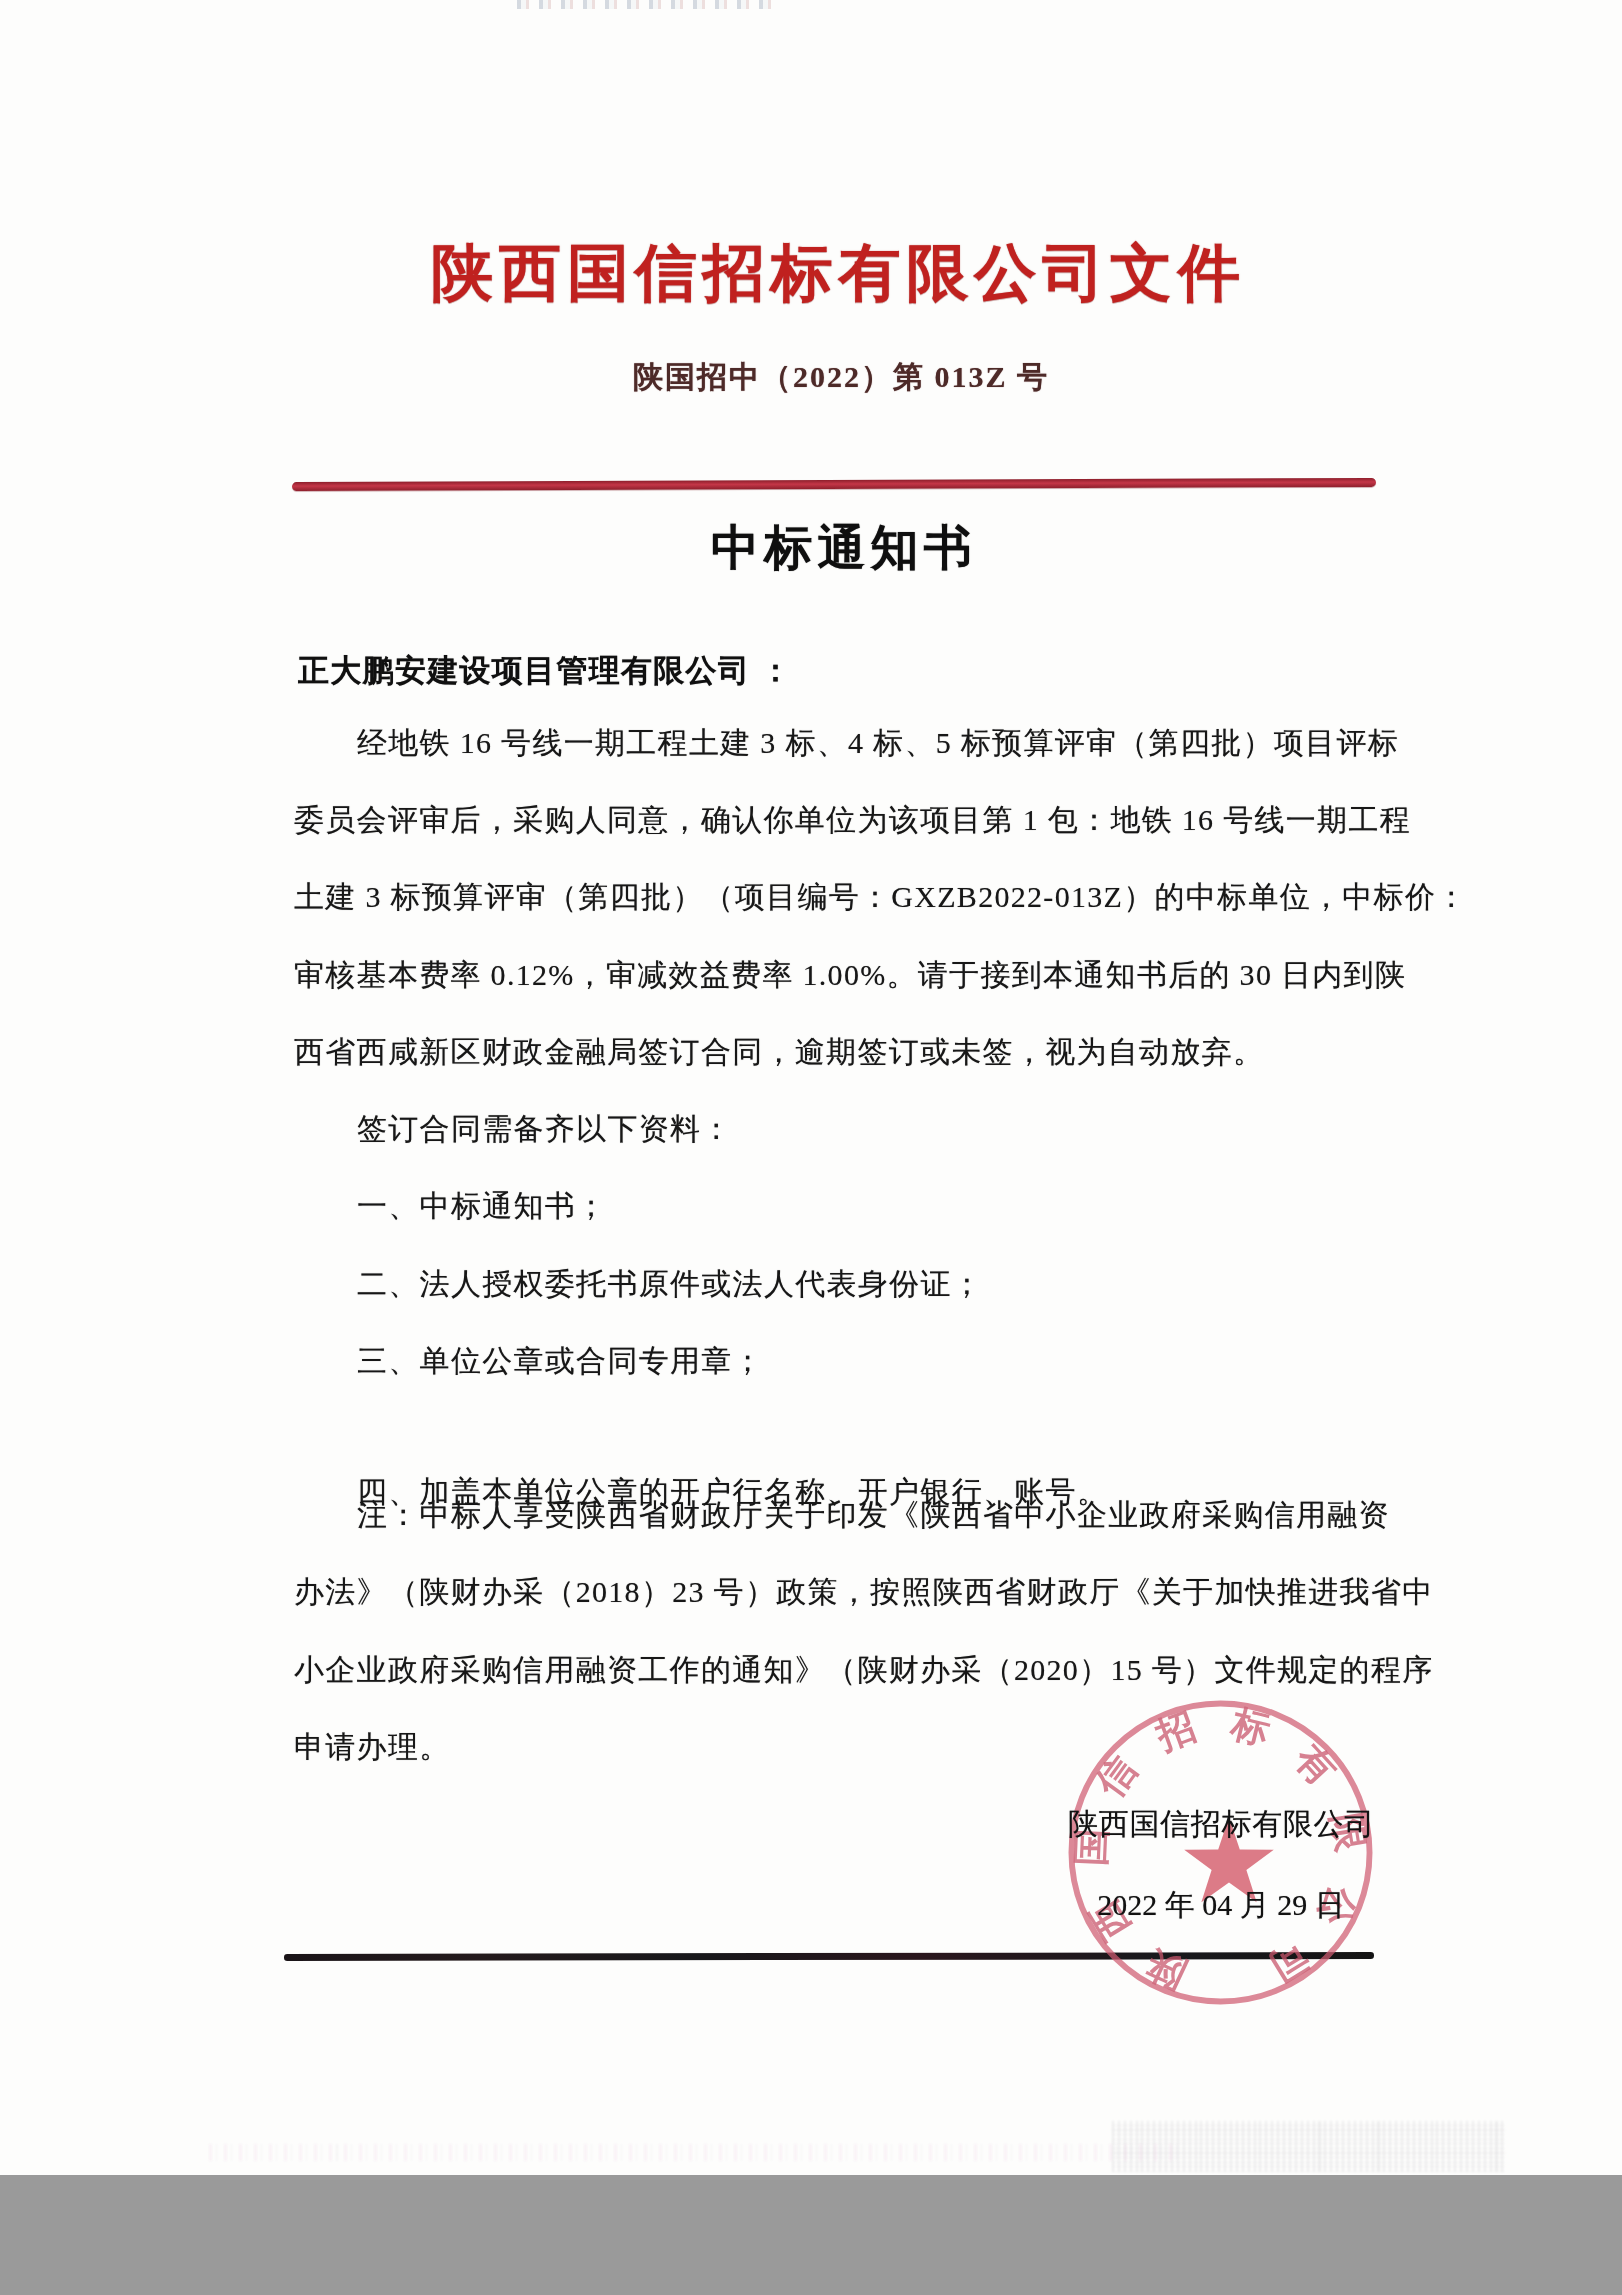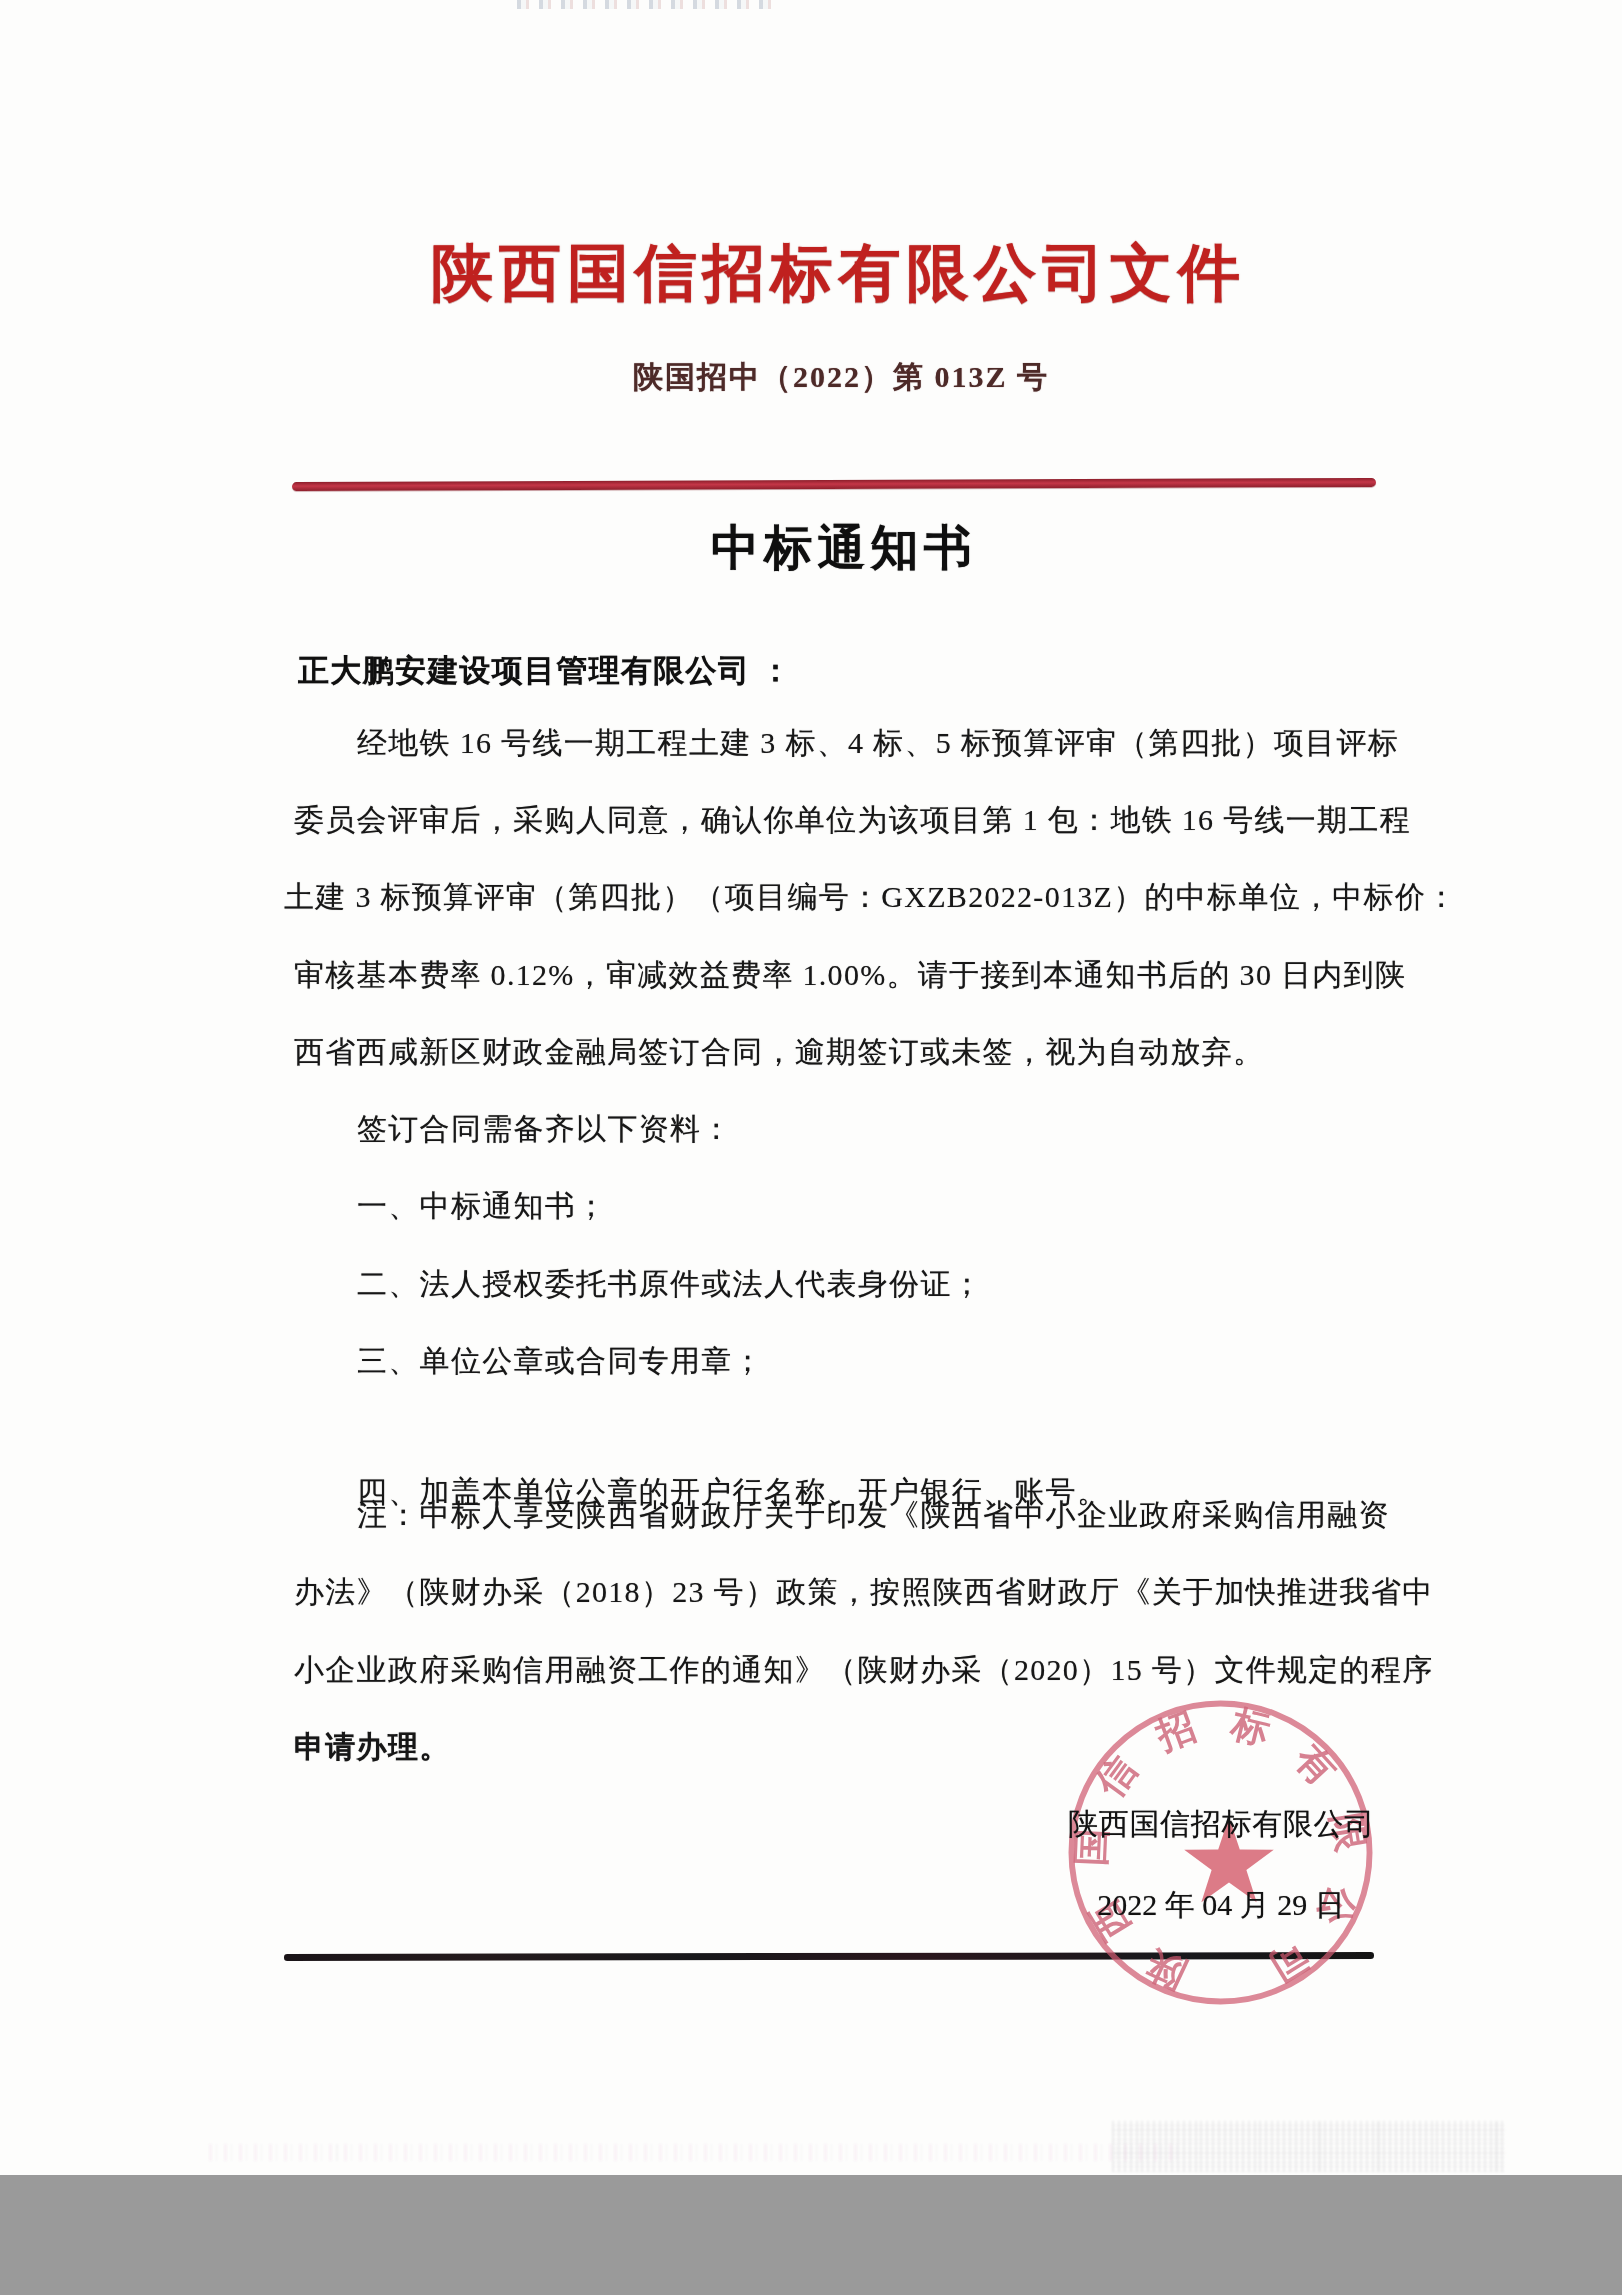--- a/index.html
+++ b/index.html
@@ -84,32 +84,32 @@
   <div class="centered doc-number">陕国招中（2022）第 013Z 号</div>
 
   <div class="red-rule"></div>
 
   <div class="centered notice-title">中标通知书</div>
 
   <div class="addressee">正大鹏安建设项目管理有限公司 ：</div>
 
   <div class="bline" style="left:357px;top:723px;">经地铁 16 号线一期工程土建 3 标、4 标、5 标预算评审（第四批）项目评标</div>
   <div class="bline" style="left:294px;top:800px;">委员会评审后，采购人同意，确认你单位为该项目第 1 包：地铁 16 号线一期工程</div>
-  <div class="bline" style="left:284px;top:877px;">土建 3 标预算评审（第四批）（项目编号：GXZB2022-013Z）的中标单位，中标价：</div>
+  <div class="bline" style="left:294px;top:877px;">土建 3 标预算评审（第四批）（项目编号：GXZB2022-013Z）的中标单位，中标价：</div>
   <div class="bline" style="left:294px;top:955px;">审核基本费率 0.12%，审减效益费率 1.00%。请于接到本通知书后的 30 日内到陕</div>
   <div class="bline" style="left:294px;top:1032px;">西省西咸新区财政金融局签订合同，逾期签订或未签，视为自动放弃。</div>
   <div class="bline" style="left:357px;top:1109px;">签订合同需备齐以下资料：</div>
   <div class="bline" style="left:357px;top:1186px;">一、中标通知书；</div>
   <div class="bline" style="left:357px;top:1341px;">三、单位公章或合同专用章；</div>
   <div class="bline" style="left:357px;top:1264px;">二、法人授权委托书原件或法人代表身份证；</div>
   <div class="bline" style="left:357px;top:1432px;margin-top:40px;">四、加盖本单位公章的开户行名称、开户银行、账号。</div>
   <div class="bline" style="left:357px;top:1495px;">注：中标人享受陕西省财政厅关于印发《陕西省中小企业政府采购信用融资</div>
   <div class="bline" style="left:294px;top:1572px;">办法》（陕财办采（2018）23 号）政策，按照陕西省财政厅《关于加快推进我省中</div>
   <div class="bline" style="left:294px;top:1650px;text-align:right;">小企业政府采购信用融资工作的通知》（陕财办采（2020）15 号）文件规定的程序</div>
-  <div class="bline" style="left:294px;top:1727px;font-weight:bold;">申请办理。</div>
+  <div class="bline" style="left:294px;top:1727px;">申请办理。</div>
 
   <div class="sig sig-company">陕西国信招标有限公司</div>
   <div class="sig sig-date">2022 年 04 月 29 日</div>
 
   <svg class="stamp" viewBox="0 0 540 540">
     <circle cx="270" cy="270" r="228" fill="none" stroke="#cf5b70" stroke-width="9" opacity="0.8"></circle>
     <polygon points="283,216 299.5,265.3 351.5,265.8 309.6,296.7 325.3,346.2 283,316 240.7,346.2 256.4,296.7 214.5,265.8 266.5,265.3" fill="#d25364" opacity="0.85"></polygon>
     <defs>
       <path id="sealArc" d="M 223.7 442 A 178 178 0 1 1 316.3 442" fill="none"></path>
     </defs>

